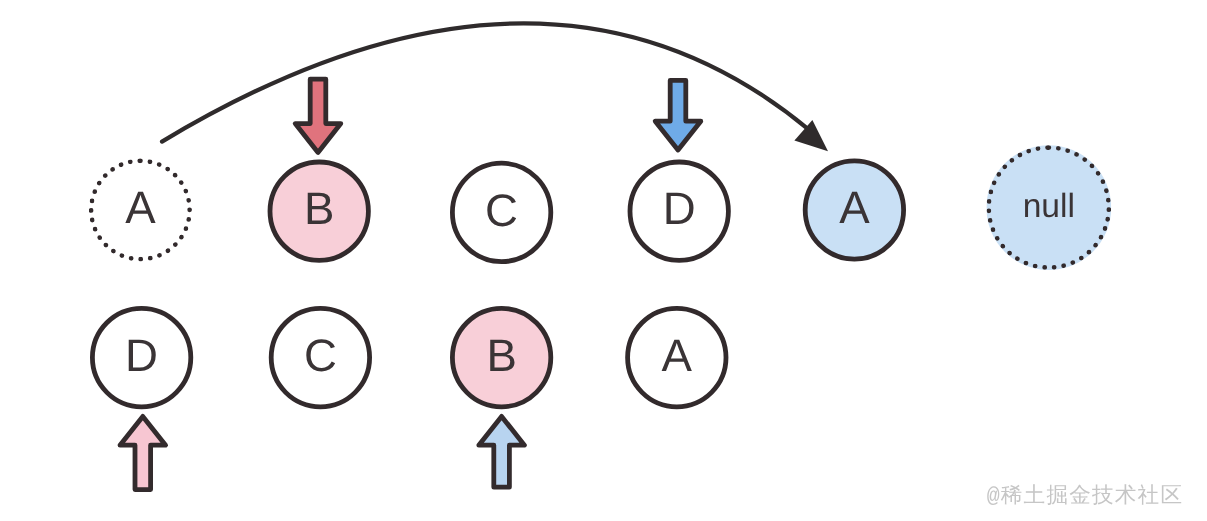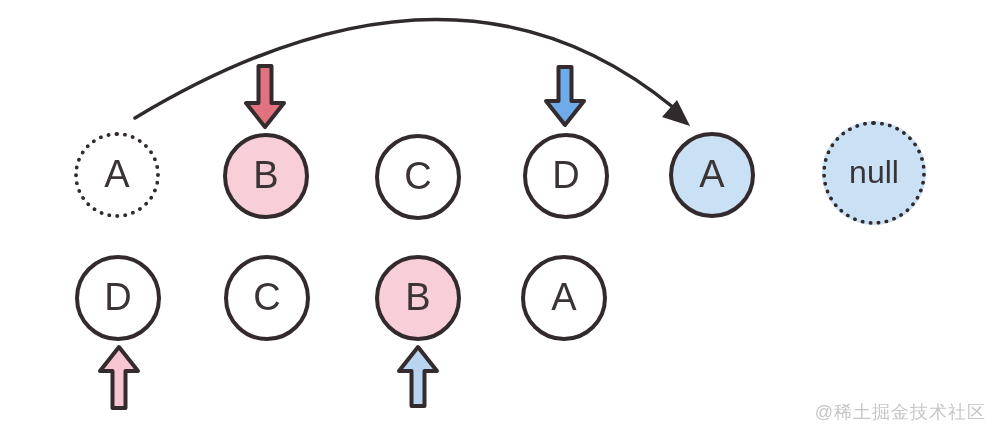--- a/index.html
+++ b/index.html
@@ -49,29 +49,30 @@
     font-size: 38px;
     font-weight: 400;
     color: #3a3436;
     line-height: 1;
     transform: translateY(-1px);
   }
   .node.big {
     width: 104px;
     height: 104px;
   }
-  .node.big .label { font-size: 32px; }
+  .node.big .label { font-size: 28px; }
   .watermark {
     position: absolute;
     right: 20px;
     bottom: 10px;
     font-size: 18px;
     letter-spacing: 1px;
     color: #c6c6c6;
     user-select: none;
+    font-family: Liberation Mono, monospace;
   }
 </style>
 </head>
 <body>
 
 <div class="stage">
 
   <svg class="arrow-layer" viewBox="0 0 1006 434">
 
     <g>

